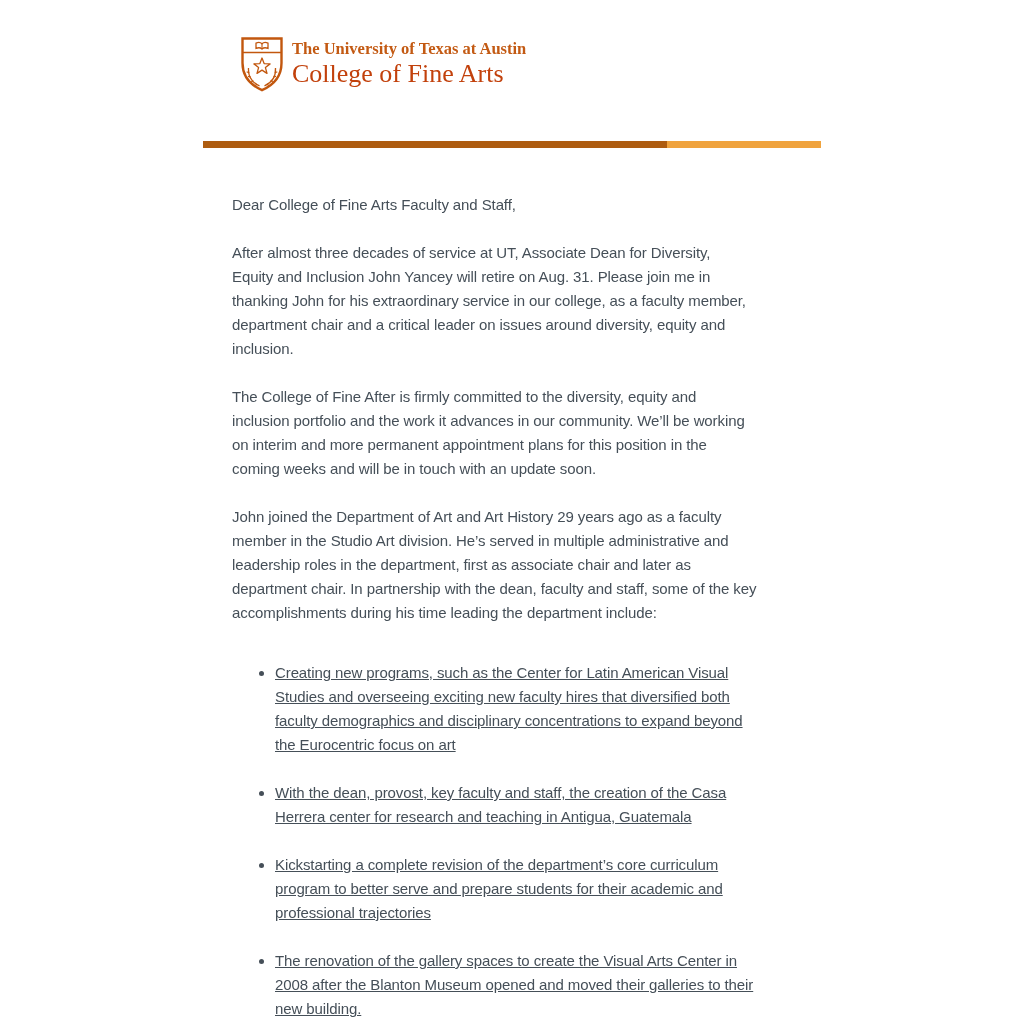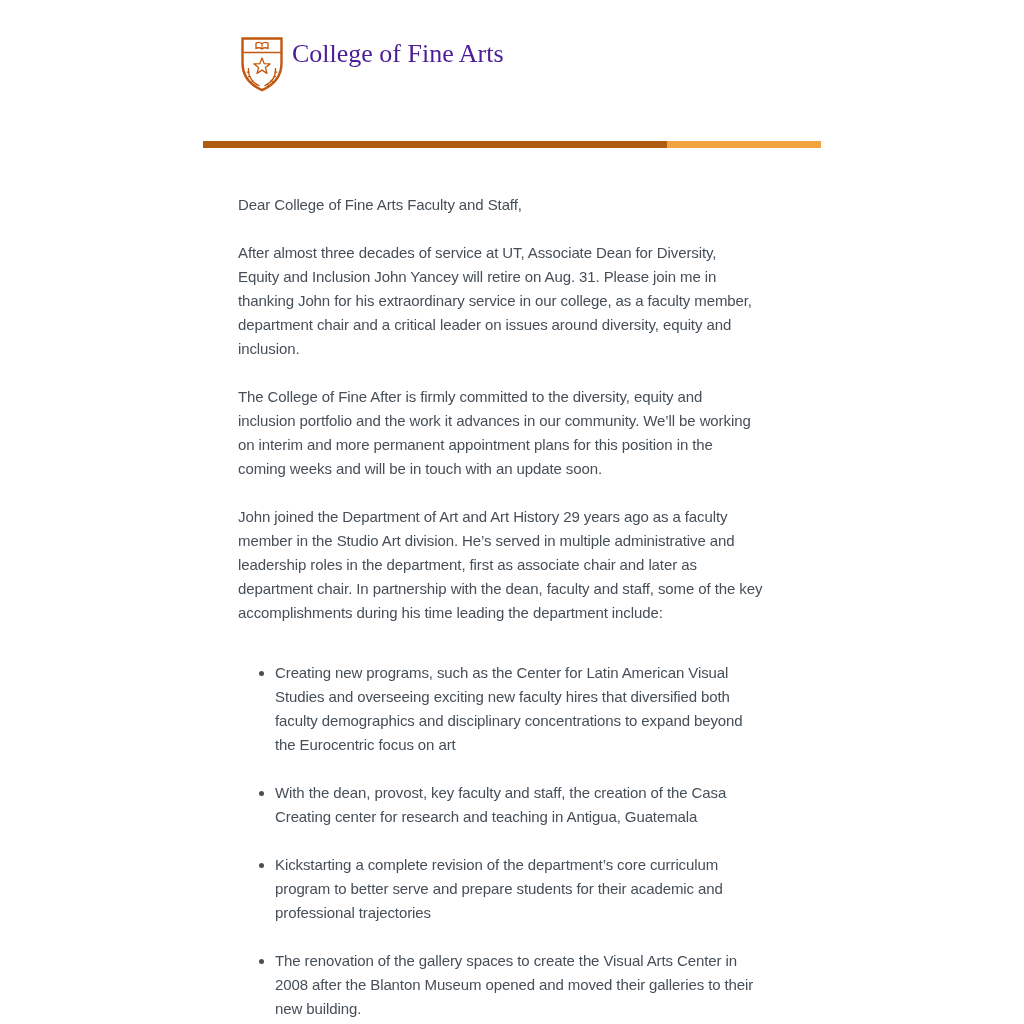--- a/index.html
+++ b/index.html
@@ -29,47 +29,48 @@
     font-weight: 700;
     font-size: 16.5px;
     line-height: 20px;
     color: #C35A13;
   }
   .brand-line2 {
     font-family: "Liberation Serif", serif;
     font-weight: 400;
     font-size: 26px;
     line-height: 30px;
-    color: #4c1d95;
+    color: #c2410c;
   }
   
   .divider {
     display: flex;
     height: 7px;
     margin-top: 48px;
     width: 618px;
   }
   .divider-dark { width: 75.1%; height: 100%; }
   .divider-light { flex: 1; height: 100%; }
   
   .body {
     padding: 45px 26px 0 29px;
     font-size: 15px;
     line-height: 24px;
     letter-spacing: -0.1px;
     color: #454F58;
   }
   .body p {
-    margin: 0 0 24px 6px;
+    margin: 0 0 24px 0;
     white-space: pre-line;
   }
   .body ul {
     margin: 36px 0 0 0;
     padding-left: 43px;
     list-style: disc;
+    text-decoration: underline;
   }
   .body li {
     margin-bottom: 24px;
     white-space: pre-line;
   }
 </style>
 </head>
 <body>
 
 <div class="email">
@@ -82,20 +83,21 @@
         <path d="M16,7.2 C18,6.2 20.8,6.6 22,7.8 C23.2,6.6 26,6.2 28,7.2 V12.4 C26,11.6 23.2,11.9 22,13 C20.8,11.9 18,11.6 16,12.4 Z" stroke-width="1.3"></path>
         <path d="M22,7.8 V13" stroke-width="1.1"></path>
         <polygon points="22,22 24.12,27.59 30.08,27.87 25.42,31.61 27,37.38 22,34.1 17,37.38 18.58,31.61 13.92,27.87 19.88,27.59" stroke-width="1.3" stroke-linejoin="round"></polygon>
         <path d="M8.5,32 C8,40.5 12,46.5 19.5,49.8" stroke-width="1.3"></path>
         <path d="M35.5,32 C36,40.5 32,46.5 24.5,49.8" stroke-width="1.3"></path>
         <path d="M9.3,37 l-2.6,-1.2 M10.8,41 l-2.8,-0.6 M13.5,44.8 l-2.4,0.8 M17,47.8 l-1.6,1.8" stroke-width="1.1"></path>
         <path d="M34.7,37 l2.6,-1.2 M33.2,41 l2.8,-0.6 M30.5,44.8 l2.4,0.8 M27,47.8 l1.6,1.8" stroke-width="1.1"></path>
       </svg>
     </span>
     <div class="brand-text">
+      <div class="brand-line1">The University of Texas at Austin</div>
       <div class="brand-line2">College of Fine Arts</div>
     </div>
   </header>
 
   <div class="divider">
     <span class="divider-dark" style="background: rgb(174, 92, 16);"></span>
     <span class="divider-light" style="background: rgb(240, 163, 62);"></span>
   </div>
 
   <main class="body">
@@ -113,21 +115,21 @@
 member in the Studio Art division. He’s served in multiple administrative and
 leadership roles in the department, first as associate chair and later as
 department chair. In partnership with the dean, faculty and staff, some of the key
 accomplishments during his time leading the department include:</p>
     <ul>
       <li>Creating new programs, such as the Center for Latin American Visual
 Studies and overseeing exciting new faculty hires that diversified both
 faculty demographics and disciplinary concentrations to expand beyond
 the Eurocentric focus on art</li>
       <li>With the dean, provost, key faculty and staff, the creation of the Casa
-Creating center for research and teaching in Antigua, Guatemala</li>
+Herrera center for research and teaching in Antigua, Guatemala</li>
       <li>Kickstarting a complete revision of the department’s core curriculum
 program to better serve and prepare students for their academic and
 professional trajectories</li>
       <li>The renovation of the gallery spaces to create the Visual Arts Center in
 2008 after the Blanton Museum opened and moved their galleries to their
 new building.</li>
     </ul>
   </main>
 
 </div>

